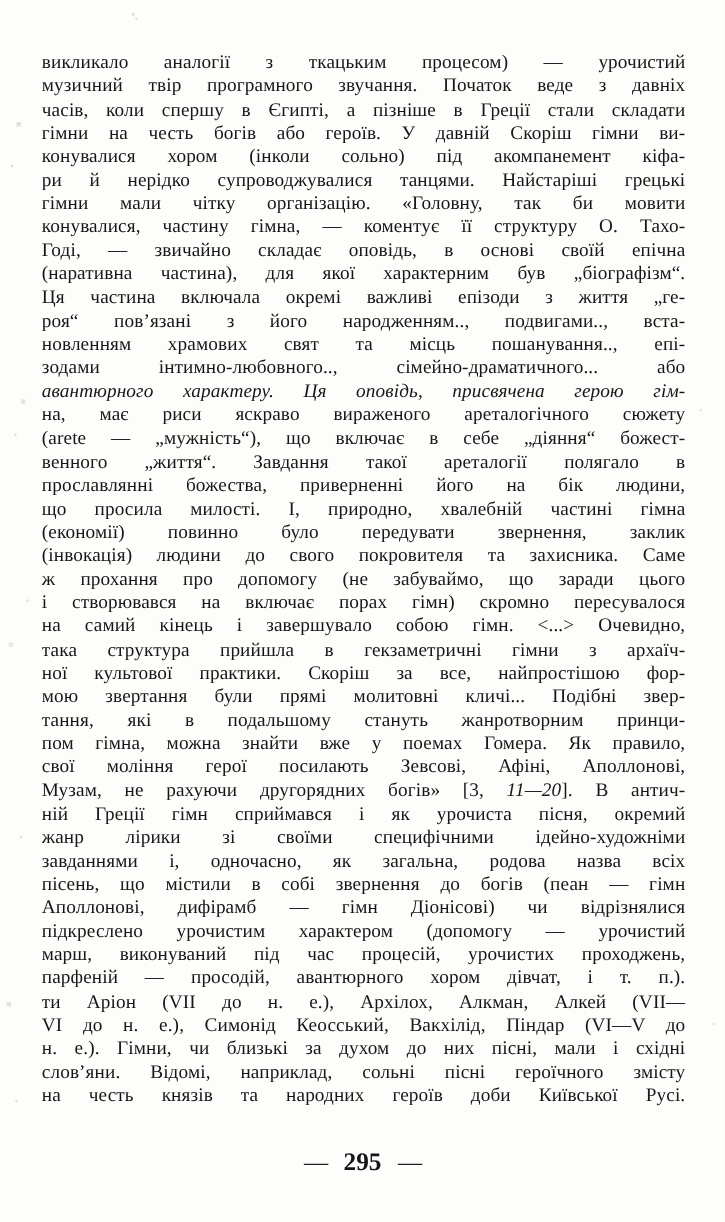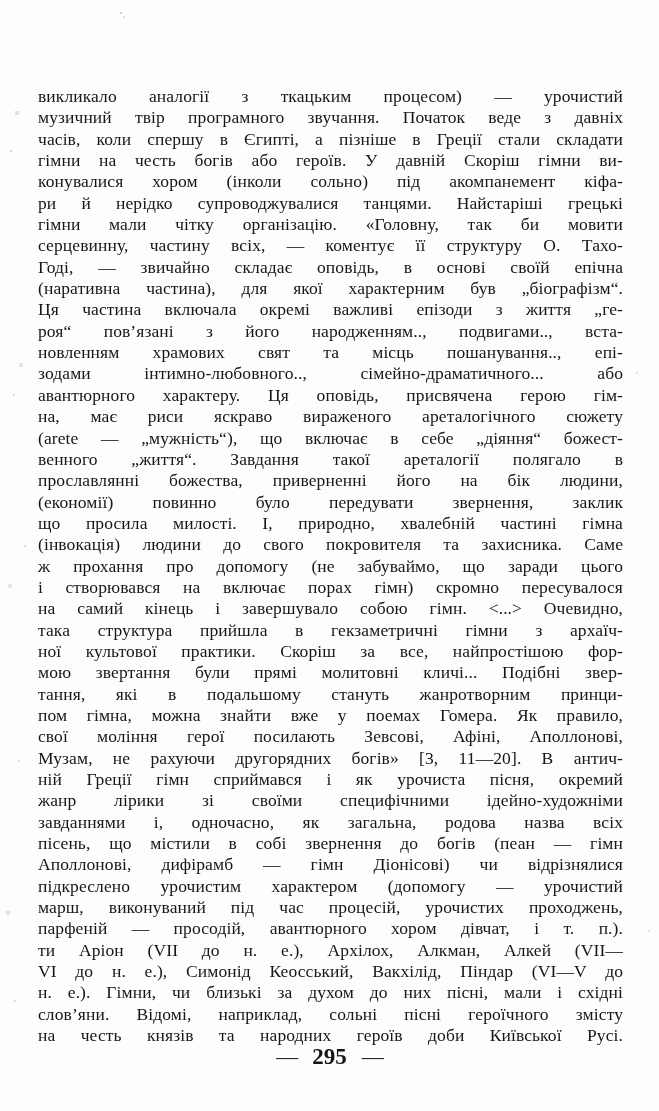--- a/index.html
+++ b/index.html
@@ -15,33 +15,33 @@
     background: #fdfdfb;
     overflow: hidden;
     font-family: "Liberation Serif", "DejaVu Serif", serif;
     color: #161616;
   }
   .body-text {
     position: absolute;
     left: 38px;
     top: 46px;
     width: 585px;
-    margin-top: 40px;
   }
   .line {
     font-size: 17.5px;
     line-height: 21.35px;
     height: 21.35px;
     text-align: justify;
     text-align-last: justify;
     white-space: normal;
     overflow: hidden;
     letter-spacing: 0.1px;
   }
   .line .it {
+    font-style: italic;
   }
   .footer {
     position: absolute;
     left: 0;
     top: 1044px;
     width: 659px;
     display: flex;
     justify-content: center;
     align-items: center;
     gap: 15px;
@@ -86,34 +86,34 @@
   <div class="noise"></div>
 
   <div class="body-text">
       <div class="line"><span>викликало аналогії з ткацьким процесом) — урочистий</span></div>
       <div class="line"><span>музичний твір програмного звучання. Початок веде з давніх</span></div>
       <div class="line"><span>часів, коли спершу в Єгипті, а пізніше в Греції стали складати</span></div>
       <div class="line"><span>гімни на честь богів або героїв. У давній Скоріш гімни ви-</span></div>
       <div class="line"><span>конувалися хором (інколи сольно) під акомпанемент кіфа-</span></div>
       <div class="line"><span>ри й нерідко супроводжувалися танцями. Найстаріші грецькі</span></div>
       <div class="line"><span>гімни мали чітку організацію. «Головну, так би мовити</span></div>
-      <div class="line"><span>серцевинну, частину всіх, — коментує її структуру О. Тахо-</span></div>
+      <div class="line"><span>конувалися, частину гімна, — коментує її структуру О. Тахо-</span></div>
       <div class="line"><span>Годі, — звичайно складає оповідь, в основі своїй епічна</span></div>
       <div class="line"><span>(наративна частина), для якої характерним був „біографізм“.</span></div>
       <div class="line"><span>Ця частина включала окремі важливі епізоди з життя „ге-</span></div>
       <div class="line"><span>роя“ пов’язані з його народженням.., подвигами.., вста-</span></div>
       <div class="line"><span>новленням храмових свят та місць пошанування.., епі-</span></div>
       <div class="line"><span>зодами інтимно-любовного.., сімейно-драматичного... або</span></div>
       <div class="line"><span class="it">авантюрного характеру. Ця оповідь, присвячена герою гім-</span></div>
       <div class="line"><span>на, має риси яскраво вираженого ареталогічного сюжету</span></div>
       <div class="line"><span>(arete — „мужність“), що включає в себе „діяння“ божест-</span></div>
       <div class="line"><span>венного „життя“. Завдання такої ареталогії полягало в</span></div>
       <div class="line"><span>прославлянні божества, приверненні його на бік людини,</span></div>
+      <div class="line"><span>що просила милості. І, природно, хвалебній частині гімна</span></div>
       <div class="line"><span>(економії) повинно було передувати звернення, заклик</span></div>
-      <div class="line"><span>що просила милості. І, природно, хвалебній частині гімна</span></div>
       <div class="line"><span>(інвокація) людини до свого покровителя та захисника. Саме</span></div>
       <div class="line"><span>ж прохання про допомогу (не забуваймо, що заради цього</span></div>
       <div class="line"><span>і створювався на включає порах гімн) скромно пересувалося</span></div>
       <div class="line"><span>на самий кінець і завершувало собою гімн. &lt;...&gt; Очевидно,</span></div>
       <div class="line"><span>така структура прийшла в гекзаметричні гімни з архаїч-</span></div>
       <div class="line"><span>ної культової практики. Скоріш за все, найпростішою фор-</span></div>
       <div class="line"><span>мою звертання були прямі молитовні кличі... Подібні звер-</span></div>
       <div class="line"><span>тання, які в подальшому стануть жанротворним принци-</span></div>
       <div class="line"><span>пом гімна, можна знайти вже у поемах Гомера. Як правило,</span></div>
       <div class="line"><span>свої моління герої посилають Зевсові, Афіні, Аполлонові,</span></div>

